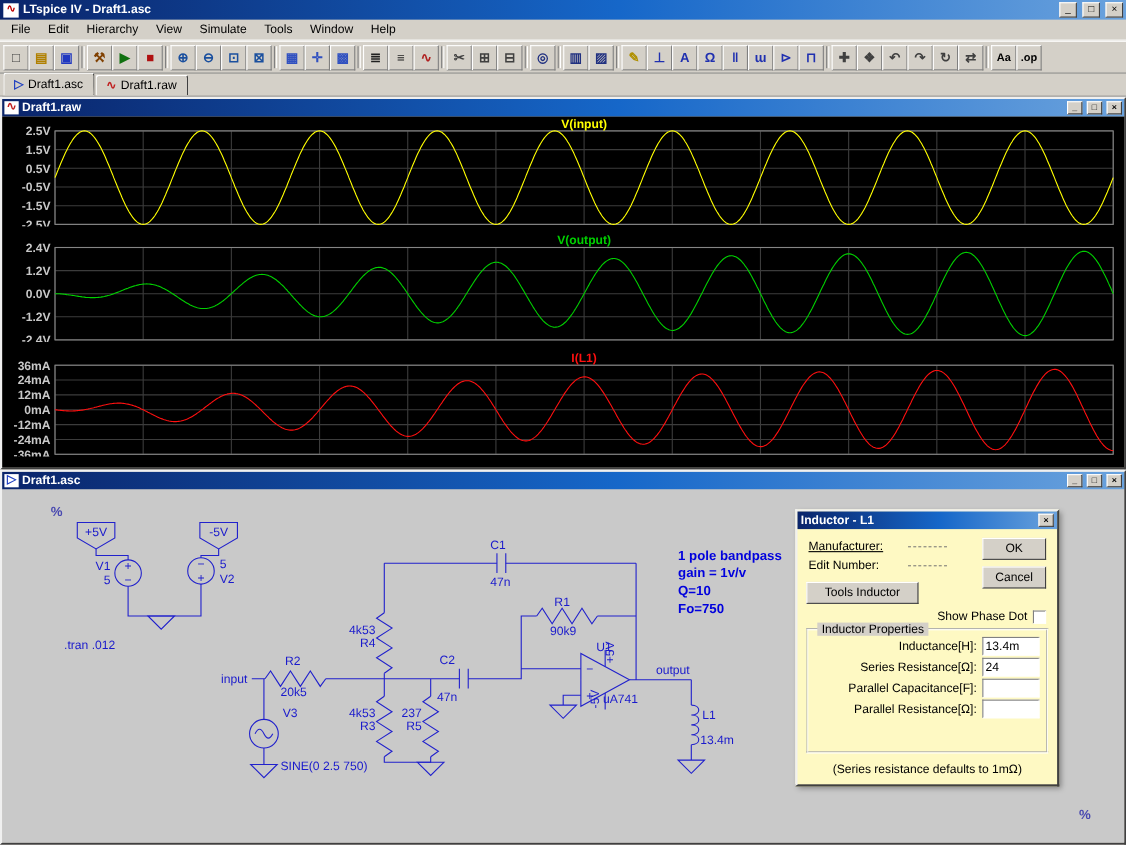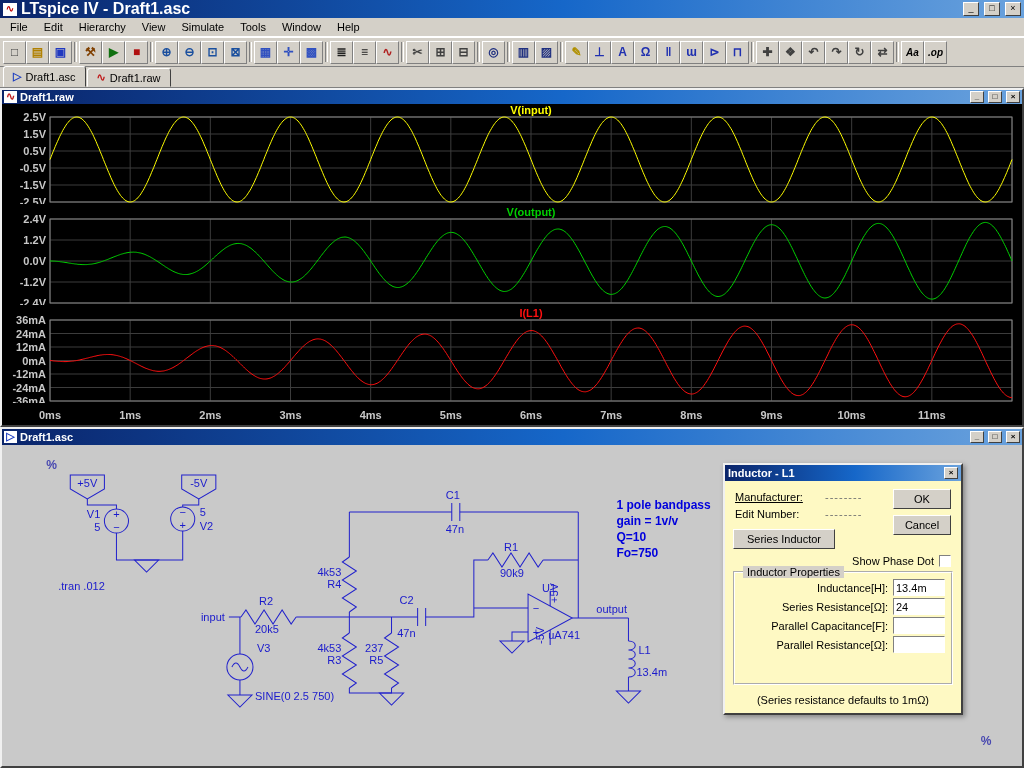--- a/index.html
+++ b/index.html
@@ -4,35 +4,35 @@
 <style>
   * { box-sizing: border-box; margin: 0; padding: 0; }
   html,body { width:1024px; height:768px; overflow:hidden; }
   body { font-family:"Liberation Sans", sans-serif; font-size:11px; background:#d4d0c8; color:#000; }
 
   
   #titlebar { height:18px; display:flex; align-items:center; gap:4px; padding:0 3px;
     background:linear-gradient(90deg,#0a246a,#1667c9 55%,#6aa2dd); color:#fff; }
   .app-icon { width:14px; height:13px; background:#fff; color:#c00000; font-weight:bold;
     font-size:10px; line-height:12px; text-align:center; }
-  #titlebar .title { flex:1; font-weight:bold; font-size:16px; white-space:nowrap; }
+  #titlebar .title { flex:1; font-weight:bold; font-size:11px; white-space:nowrap; }
   .winbtn { width:16px; height:14px; background:#d4d0c8; color:#000;
     border:1px solid; border-color:#fff #404040 #404040 #fff;
     font-size:9px; line-height:11px; text-align:center; margin-left:1px; }
 
   #menubar { height:19px; display:flex; align-items:center; padding-left:2px; background:#d4d0c8;
     border-bottom:1px solid #fff; }
   .menu-item { padding:2px 8px; }
 
   #toolbar { height:30px; display:flex; align-items:center; padding:2px 3px; background:#d4d0c8;
     border-top:1px solid #fff; border-bottom:1px solid #808080; }
   .tbtn { width:23px; height:23px; display:flex; align-items:center; justify-content:center;
     background:#d4d0c8; border:1px solid; border-color:#fff #808080 #808080 #fff;
     font-size:12px; font-weight:bold; overflow:hidden; }
-  .tbtn.txt { font-size:10px;font-style:italic; }
+  .tbtn.txt { font-size:10px; }
   .tsep { width:3px; height:20px; margin:0 2px; border-left:1px solid #808080; border-right:1px solid #fff; }
 
   #tabbar { height:21px; display:flex; align-items:flex-end; padding-left:3px; background:#d4d0c8;
     border-bottom:1px solid #808080; }
   .tab { display:flex; align-items:center; gap:4px; height:19px; padding:2px 9px;
     background:#d4d0c8; border:1px solid; border-color:#fff #404040 #d4d0c8 #fff;
     border-radius:3px 3px 0 0; margin-right:1px; }
   .tab.active { height:21px; border-bottom:1px solid #d4d0c8; }
   .tab-icon { font-weight:bold; font-size:11px; }
   .tab-icon.sch { color:#2040c0; } .tab-icon.raw { color:#c02020; }
@@ -269,34 +269,20 @@
             <line x1="48" y1="67" x2="1010" y2="67" stroke="#3c3c3c"></line>
             <text x="44" y="71" fill="#c8c8c8" font-size="11" font-weight="bold" text-anchor="end">-12mA</text>
             <line x1="48" y1="80.5" x2="1010" y2="80.5" stroke="#3c3c3c"></line>
             <text x="44" y="84.5" fill="#c8c8c8" font-size="11" font-weight="bold" text-anchor="end">-24mA</text>
             <line x1="48" y1="94" x2="1010" y2="94" stroke="#3c3c3c"></line>
             <text x="44" y="98" fill="#c8c8c8" font-size="11" font-weight="bold" text-anchor="end">-36mA</text>
             <rect x="48" y="13" width="962" height="81" fill="none" stroke="#858585"></rect>
             <polyline points="48.0,53.5 49.1,53.6 50.1,53.7 51.2,53.9 52.3,54.0 53.3,54.1 54.4,54.2 55.5,54.3 56.6,54.4 57.6,54.4 58.7,54.5 59.8,54.5 60.8,54.6 61.9,54.6 63.0,54.6 64.0,54.6 65.1,54.5 66.2,54.5 67.2,54.4 68.3,54.3 69.4,54.2 70.4,54.1 71.5,54.0 72.6,53.8 73.7,53.7 74.7,53.5 75.8,53.3 76.9,53.1 77.9,52.9 79.0,52.6 80.1,52.4 81.1,52.1 82.2,51.9 83.3,51.6 84.3,51.3 85.4,51.1 86.5,50.8 87.5,50.5 88.6,50.2 89.7,50.0 90.8,49.7 91.8,49.4 92.9,49.2 94.0,49.0 95.0,48.7 96.1,48.5 97.2,48.3 98.2,48.1 99.3,48.0 100.4,47.8 101.4,47.7 102.5,47.6 103.6,47.6 104.7,47.5 105.7,47.5 106.8,47.5 107.9,47.5 108.9,47.6 110.0,47.7 111.1,47.8 112.1,48.0 113.2,48.2 114.3,48.4 115.3,48.6 116.4,48.9 117.5,49.2 118.5,49.5 119.6,49.9 120.7,50.2 121.8,50.6 122.8,51.1 123.9,51.5 125.0,52.0 126.0,52.5 127.1,53.0 128.2,53.5 129.2,54.0 130.3,54.6 131.4,55.1 132.4,55.7 133.5,56.2 134.6,56.8 135.6,57.3 136.7,57.9 137.8,58.4 138.9,59.0 139.9,59.5 141.0,60.0 142.1,60.5 143.1,61.0 144.2,61.4 145.3,61.8 146.3,62.2 147.4,62.6 148.5,62.9 149.5,63.2 150.6,63.5 151.7,63.8 152.8,63.9 153.8,64.1 154.9,64.2 156.0,64.3 157.0,64.3 158.1,64.3 159.2,64.2 160.2,64.1 161.3,64.0 162.4,63.8 163.4,63.5 164.5,63.2 165.6,62.9 166.6,62.5 167.7,62.1 168.8,61.6 169.9,61.1 170.9,60.6 172.0,60.0 173.1,59.4 174.1,58.7 175.2,58.1 176.3,57.4 177.3,56.6 178.4,55.9 179.5,55.1 180.5,54.3 181.6,53.5 182.7,52.7 183.7,51.9 184.8,51.0 185.9,50.2 187.0,49.4 188.0,48.6 189.1,47.8 190.2,47.0 191.2,46.2 192.3,45.4 193.4,44.7 194.4,44.0 195.5,43.3 196.6,42.7 197.6,42.1 198.7,41.5 199.8,41.0 200.9,40.5 201.9,40.1 203.0,39.7 204.1,39.4 205.1,39.1 206.2,38.9 207.3,38.7 208.3,38.6 209.4,38.5 210.5,38.5 211.5,38.6 212.6,38.8 213.7,38.9 214.7,39.2 215.8,39.5 216.9,39.9 218.0,40.3 219.0,40.8 220.1,41.4 221.2,42.0 222.2,42.6 223.3,43.3 224.4,44.1 225.4,44.9 226.5,45.7 227.6,46.6 228.6,47.5 229.7,48.4 230.8,49.4 231.8,50.4 232.9,51.4 234.0,52.5 235.1,53.5 236.1,54.6 237.2,55.6 238.3,56.7 239.3,57.7 240.4,58.8 241.5,59.8 242.5,60.9 243.6,61.9 244.7,62.8 245.7,63.8 246.8,64.7 247.9,65.6 249.0,66.4 250.0,67.2 251.1,67.9 252.2,68.6 253.2,69.2 254.3,69.8 255.4,70.3 256.4,70.8 257.5,71.2 258.6,71.5 259.6,71.7 260.7,71.9 261.8,72.0 262.8,72.0 263.9,72.0 265.0,71.9 266.1,71.7 267.1,71.4 268.2,71.1 269.3,70.7 270.3,70.2 271.4,69.6 272.5,69.0 273.5,68.3 274.6,67.6 275.7,66.7 276.7,65.9 277.8,64.9 278.9,64.0 279.9,62.9 281.0,61.9 282.1,60.8 283.2,59.6 284.2,58.4 285.3,57.2 286.4,56.0 287.4,54.8 288.5,53.5 289.6,52.2 290.6,51.0 291.7,49.7 292.8,48.4 293.8,47.2 294.9,46.0 296.0,44.8 297.1,43.6 298.1,42.4 299.2,41.3 300.3,40.3 301.3,39.2 302.4,38.3 303.5,37.4 304.5,36.5 305.6,35.7 306.7,35.0 307.7,34.3 308.8,33.8 309.9,33.3 310.9,32.8 312.0,32.5 313.1,32.2 314.2,32.0 315.2,31.9 316.3,31.9 317.4,32.0 318.4,32.1 319.5,32.4 320.6,32.7 321.6,33.1 322.7,33.6 323.8,34.2 324.8,34.9 325.9,35.6 327.0,36.4 328.0,37.3 329.1,38.2 330.2,39.3 331.3,40.3 332.3,41.5 333.4,42.7 334.5,43.9 335.5,45.2 336.6,46.5 337.7,47.9 338.7,49.2 339.8,50.6 340.9,52.1 341.9,53.5 343.0,54.9 344.1,56.4 345.2,57.8 346.2,59.3 347.3,60.7 348.4,62.1 349.4,63.4 350.5,64.7 351.6,66.0 352.6,67.3 353.7,68.5 354.8,69.6 355.8,70.7 356.9,71.7 358.0,72.7 359.0,73.5 360.1,74.3 361.2,75.1 362.3,75.7 363.3,76.3 364.4,76.7 365.5,77.1 366.5,77.4 367.6,77.6 368.7,77.7 369.7,77.7 370.8,77.6 371.9,77.4 372.9,77.1 374.0,76.7 375.1,76.3 376.1,75.7 377.2,75.0 378.3,74.3 379.4,73.4 380.4,72.5 381.5,71.5 382.6,70.5 383.6,69.3 384.7,68.1 385.8,66.9 386.8,65.5 387.9,64.2 389.0,62.7 390.0,61.3 391.1,59.8 392.2,58.2 393.3,56.7 394.3,55.1 395.4,53.5 396.5,51.9 397.5,50.3 398.6,48.7 399.7,47.2 400.7,45.6 401.8,44.1 402.9,42.6 403.9,41.1 405.0,39.7 406.1,38.3 407.1,37.0 408.2,35.8 409.3,34.6 410.4,33.5 411.4,32.5 412.5,31.5 413.6,30.6 414.6,29.9 415.7,29.2 416.8,28.6 417.8,28.1 418.9,27.7 420.0,27.4 421.0,27.2 422.1,27.1 423.2,27.1 424.2,27.2 425.3,27.4 426.4,27.8 427.5,28.2 428.5,28.7 429.6,29.3 430.7,30.1 431.7,30.9 432.8,31.8 433.9,32.8 434.9,33.9 436.0,35.1 437.1,36.3 438.1,37.6 439.2,39.0 440.3,40.4 441.4,41.9 442.4,43.5 443.5,45.1 444.6,46.7 445.6,48.4 446.7,50.1 447.8,51.8 448.8,53.5 449.9,55.2 451.0,56.9 452.0,58.7 453.1,60.4 454.2,62.0 455.2,63.7 456.3,65.3 457.4,66.8 458.5,68.4 459.5,69.8 460.6,71.2 461.7,72.6 462.7,73.8 463.8,75.0 464.9,76.1 465.9,77.1 467.0,78.1 468.1,78.9 469.1,79.6 470.2,80.3 471.3,80.8 472.3,81.2 473.4,81.5 474.5,81.7 475.6,81.8 476.6,81.8 477.7,81.7 478.8,81.4 479.8,81.1 480.9,80.6 482.0,80.0 483.0,79.3 484.1,78.6 485.2,77.7 486.2,76.7 487.3,75.6 488.4,74.4 489.5,73.2 490.5,71.9 491.6,70.4 492.7,69.0 493.7,67.4 494.8,65.8 495.9,64.2 496.9,62.5 498.0,60.7 499.1,58.9 500.1,57.1 501.2,55.3 502.3,53.5 503.3,51.7 504.4,49.8 505.5,48.0 506.6,46.2 507.6,44.4 508.7,42.7 509.8,41.0 510.8,39.3 511.9,37.7 513.0,36.2 514.0,34.7 515.1,33.3 516.2,31.9 517.2,30.7 518.3,29.5 519.4,28.5 520.4,27.5 521.5,26.6 522.6,25.8 523.7,25.2 524.7,24.6 525.8,24.2 526.9,23.9 527.9,23.7 529.0,23.6 530.1,23.6 531.1,23.7 532.2,24.0 533.3,24.4 534.3,24.9 535.4,25.5 536.5,26.2 537.6,27.1 538.6,28.0 539.7,29.0 540.8,30.2 541.8,31.4 542.9,32.7 544.0,34.2 545.0,35.6 546.1,37.2 547.2,38.8 548.2,40.5 549.3,42.3 550.4,44.1 551.4,45.9 552.5,47.8 553.6,49.7 554.7,51.6 555.7,53.5 556.8,55.4 557.9,57.3 558.9,59.3 560.0,61.2 561.1,63.0 562.1,64.8 563.2,66.6 564.3,68.4 565.3,70.1 566.4,71.7 567.5,73.2 568.5,74.7 569.6,76.1 570.7,77.4 571.8,78.6 572.8,79.8 573.9,80.8 575.0,81.7 576.0,82.5 577.1,83.2 578.2,83.7 579.2,84.2 580.3,84.5 581.4,84.7 582.4,84.8 583.5,84.8 584.6,84.6 585.7,84.3 586.7,83.9 587.8,83.4 588.9,82.8 589.9,82.0 591.0,81.1 592.1,80.1 593.1,79.0 594.2,77.8 595.3,76.6 596.3,75.2 597.4,73.7 598.5,72.1 599.5,70.5 600.6,68.8 601.7,67.0 602.8,65.2 603.8,63.3 604.9,61.4 606.0,59.5 607.0,57.5 608.1,55.5 609.2,53.5 610.2,51.5 611.3,49.5 612.4,47.5 613.4,45.5 614.5,43.6 615.6,41.7 616.6,39.8 617.7,38.0 618.8,36.3 619.9,34.6 620.9,33.0 622.0,31.4 623.1,30.0 624.1,28.6 625.2,27.4 626.3,26.2 627.3,25.2 628.4,24.2 629.5,23.4 630.5,22.7 631.6,22.1 632.7,21.6 633.8,21.3 634.8,21.1 635.9,21.0 637.0,21.0 638.0,21.2 639.1,21.5 640.2,21.9 641.2,22.5 642.3,23.2 643.4,24.0 644.4,24.9 645.5,25.9 646.6,27.0 647.6,28.3 648.7,29.6 649.8,31.1 650.9,32.6 651.9,34.2 653.0,35.9 654.1,37.7 655.1,39.5 656.2,41.4 657.3,43.3 658.3,45.3 659.4,47.3 660.5,49.4 661.5,51.4 662.6,53.5 663.7,55.6 664.7,57.6 665.8,59.7 666.9,61.7 668.0,63.7 669.0,65.7 670.1,67.6 671.2,69.5 672.2,71.3 673.3,73.0 674.4,74.7 675.4,76.3 676.5,77.8 677.6,79.2 678.6,80.5 679.7,81.7 680.8,82.7 681.9,83.7 682.9,84.6 684.0,85.3 685.1,85.9 686.1,86.4 687.2,86.7 688.3,86.9 689.3,87.0 690.4,87.0 691.5,86.8 692.5,86.5 693.6,86.0 694.7,85.5 695.7,84.8 696.8,83.9 697.9,83.0 699.0,81.9 700.0,80.8 701.1,79.5 702.2,78.1 703.2,76.6 704.3,75.0 705.4,73.4 706.4,71.6 707.5,69.8 708.6,67.9 709.6,66.0 710.7,64.0 711.8,61.9 712.8,59.9 713.9,57.8 715.0,55.6 716.1,53.5 717.1,51.4 718.2,49.2 719.3,47.1 720.3,45.0 721.4,43.0 722.5,41.0 723.5,39.0 724.6,37.1 725.7,35.2 726.7,33.4 727.8,31.7 728.9,30.1 730.0,28.6 731.0,27.2 732.1,25.8 733.2,24.6 734.2,23.5 735.3,22.5 736.4,21.6 737.4,20.9 738.5,20.3 739.6,19.8 740.6,19.4 741.7,19.2 742.8,19.1 743.8,19.2 744.9,19.4 746.0,19.7 747.1,20.1 748.1,20.7 749.2,21.5 750.3,22.3 751.3,23.3 752.4,24.4 753.5,25.6 754.5,26.9 755.6,28.3 756.7,29.8 757.7,31.5 758.8,33.2 759.9,34.9 760.9,36.8 762.0,38.7 763.1,40.7 764.2,42.8 765.2,44.9 766.3,47.0 767.4,49.1 768.4,51.3 769.5,53.5 770.6,55.7 771.6,57.9 772.7,60.0 773.8,62.2 774.8,64.3 775.9,66.3 777.0,68.3 778.1,70.3 779.1,72.2 780.2,74.0 781.3,75.8 782.3,77.4 783.4,79.0 784.5,80.4 785.5,81.8 786.6,83.0 787.7,84.2 788.7,85.2 789.8,86.1 790.9,86.8 791.9,87.5 793.0,87.9 794.1,88.3 795.2,88.5 796.2,88.6 797.3,88.6 798.4,88.4 799.4,88.0 800.5,87.6 801.6,87.0 802.6,86.2 803.7,85.4 804.8,84.4 805.8,83.2 806.9,82.0 808.0,80.7 809.0,79.2 810.1,77.7 811.2,76.0 812.3,74.3 813.3,72.4 814.4,70.5 815.5,68.5 816.5,66.5 817.6,64.4 818.7,62.3 819.7,60.1 820.8,57.9 821.9,55.7 822.9,53.5 824.0,51.3 825.1,49.1 826.2,46.9 827.2,44.7 828.3,42.5 829.4,40.4 830.4,38.4 831.5,36.4 832.6,34.5 833.6,32.6 834.7,30.8 835.8,29.1 836.8,27.6 837.9,26.1 839.0,24.7 840.0,23.4 841.1,22.3 842.2,21.2 843.3,20.3 844.3,19.6 845.4,18.9 846.5,18.4 847.5,18.1 848.6,17.8 849.7,17.8 850.7,17.8 851.8,18.0 852.9,18.4 853.9,18.8 855.0,19.5 856.1,20.2 857.1,21.1 858.2,22.1 859.3,23.2 860.4,24.5 861.4,25.9 862.5,27.4 863.6,28.9 864.6,30.6 865.7,32.4 866.8,34.3 867.8,36.2 868.9,38.2 870.0,40.3 871.0,42.4 872.1,44.6 873.2,46.8 874.3,49.0 875.3,51.2 876.4,53.5 877.5,55.8 878.5,58.0 879.6,60.3 880.7,62.5 881.7,64.6 882.8,66.8 883.9,68.9 884.9,70.9 886.0,72.8 887.1,74.7 888.1,76.5 889.2,78.2 890.3,79.9 891.4,81.4 892.4,82.8 893.5,84.0 894.6,85.2 895.6,86.3 896.7,87.2 897.8,87.9 898.8,88.6 899.9,89.1 901.0,89.5 902.0,89.7 903.1,89.8 904.2,89.7 905.2,89.5 906.3,89.2 907.4,88.7 908.5,88.0 909.5,87.3 910.6,86.4 911.7,85.4 912.7,84.2 913.8,82.9 914.9,81.5 915.9,80.0 917.0,78.4 918.1,76.7 919.1,74.9 920.2,73.0 921.3,71.1 922.4,69.0 923.4,66.9 924.5,64.8 925.6,62.6 926.6,60.3 927.7,58.1 928.8,55.8 929.8,53.5 930.9,51.2 932.0,48.9 933.0,46.7 934.1,44.4 935.2,42.2 936.2,40.0 937.3,37.9 938.4,35.9 939.5,33.9 940.5,32.0 941.6,30.2 942.7,28.4 943.7,26.8 944.8,25.3 945.9,23.9 946.9,22.6 948.0,21.4 949.1,20.3 950.1,19.4 951.2,18.6 952.3,18.0 953.3,17.5 954.4,17.1 955.5,16.9 956.6,16.8 957.6,16.8 958.7,17.0 959.8,17.4 960.8,17.9 961.9,18.5 963.0,19.3 964.0,20.2 965.1,21.3 966.2,22.4 967.2,23.7 968.3,25.1 969.4,26.7 970.5,28.3 971.5,30.0 972.6,31.8 973.7,33.8 974.7,35.7 975.8,37.8 976.9,39.9 977.9,42.1 979.0,44.3 980.1,46.6 981.1,48.9 982.2,51.2 983.3,53.5 984.3,55.8 985.4,58.1 986.5,60.4 987.6,62.7 988.6,64.9 989.7,67.1 990.8,69.2 991.8,71.3 992.9,73.3 994.0,75.2 995.0,77.1 996.1,78.8 997.2,80.5 998.2,82.0 999.3,83.5 1000.4,84.8 1001.4,86.0 1002.5,87.0 1003.6,88.0 1004.7,88.8 1005.7,89.4 1006.8,89.9 1007.9,90.3 1008.9,90.5 1010.0,90.6" fill="none" stroke="#ff1010" stroke-width="1"></polyline>
             <text x="529" y="10" fill="#ff1010" font-size="11" font-weight="bold" text-anchor="middle">I(L1)</text>
           </svg></div>
-      <div id="plot-xaxis"><svg width="1020" height="20">
-            <text x="48" y="14" fill="#c8c8c8" font-size="11" font-weight="bold" text-anchor="middle">0ms</text>
-            <text x="128.16666666666669" y="14" fill="#c8c8c8" font-size="11" font-weight="bold" text-anchor="middle">1ms</text>
-            <text x="208.33333333333334" y="14" fill="#c8c8c8" font-size="11" font-weight="bold" text-anchor="middle">2ms</text>
-            <text x="288.5" y="14" fill="#c8c8c8" font-size="11" font-weight="bold" text-anchor="middle">3ms</text>
-            <text x="368.6666666666667" y="14" fill="#c8c8c8" font-size="11" font-weight="bold" text-anchor="middle">4ms</text>
-            <text x="448.8333333333333" y="14" fill="#c8c8c8" font-size="11" font-weight="bold" text-anchor="middle">5ms</text>
-            <text x="529" y="14" fill="#c8c8c8" font-size="11" font-weight="bold" text-anchor="middle">6ms</text>
-            <text x="609.1666666666666" y="14" fill="#c8c8c8" font-size="11" font-weight="bold" text-anchor="middle">7ms</text>
-            <text x="689.3333333333334" y="14" fill="#c8c8c8" font-size="11" font-weight="bold" text-anchor="middle">8ms</text>
-            <text x="769.5" y="14" fill="#c8c8c8" font-size="11" font-weight="bold" text-anchor="middle">9ms</text>
-            <text x="849.6666666666666" y="14" fill="#c8c8c8" font-size="11" font-weight="bold" text-anchor="middle">10ms</text>
-            <text x="929.8333333333334" y="14" fill="#c8c8c8" font-size="11" font-weight="bold" text-anchor="middle">11ms</text>
-          </svg></div>
     </div>
   </div>
 
   <div id="sch-window" class="mdi-window">
     <div class="mdi-titlebar">
       <span class="mdi-icon">▷</span>
       <span class="mdi-title">Draft1.asc</span>
       <span class="mdi-btn">_</span>
       <span class="mdi-btn">□</span>
       <span class="mdi-btn">×</span>
@@ -423,21 +409,21 @@
         <div id="dlg-titlebar">
           <span class="mdi-title">Inductor - L1</span>
           <span class="mdi-btn">×</span>
         </div>
         <div class="dlg-lab-abs" style="left:10px; top:26px;text-decoration:underline;">Manufacturer:</div>
         <div class="dlg-lab-abs dashval" style="left:100px; top:26px;">--------</div>
         <div class="dlg-lab-abs" style="left:10px; top:43px;">Edit Number:</div>
         <div class="dlg-lab-abs dashval" style="left:100px; top:43px;">--------</div>
         <button id="dlg-ok" class="btn">OK</button>
         <button id="dlg-cancel" class="btn">Cancel</button>
-        <button id="dlg-select" class="btn">Series Inductor</button>
+        <button id="dlg-select" class="btn">Tools Inductor</button>
         <div id="dlg-phase">
           <span>Show Phase Dot</span>
           <span class="chk"></span>
         </div>
         <div id="dlg-group">
           <div id="dlg-group-title">Inductor Properties</div>
           <div id="dlg-fields">
               <div class="dlg-row">
                 <div class="lab">Inductance[H]:</div>
                 <input class="field" value="13.4m" style="">

